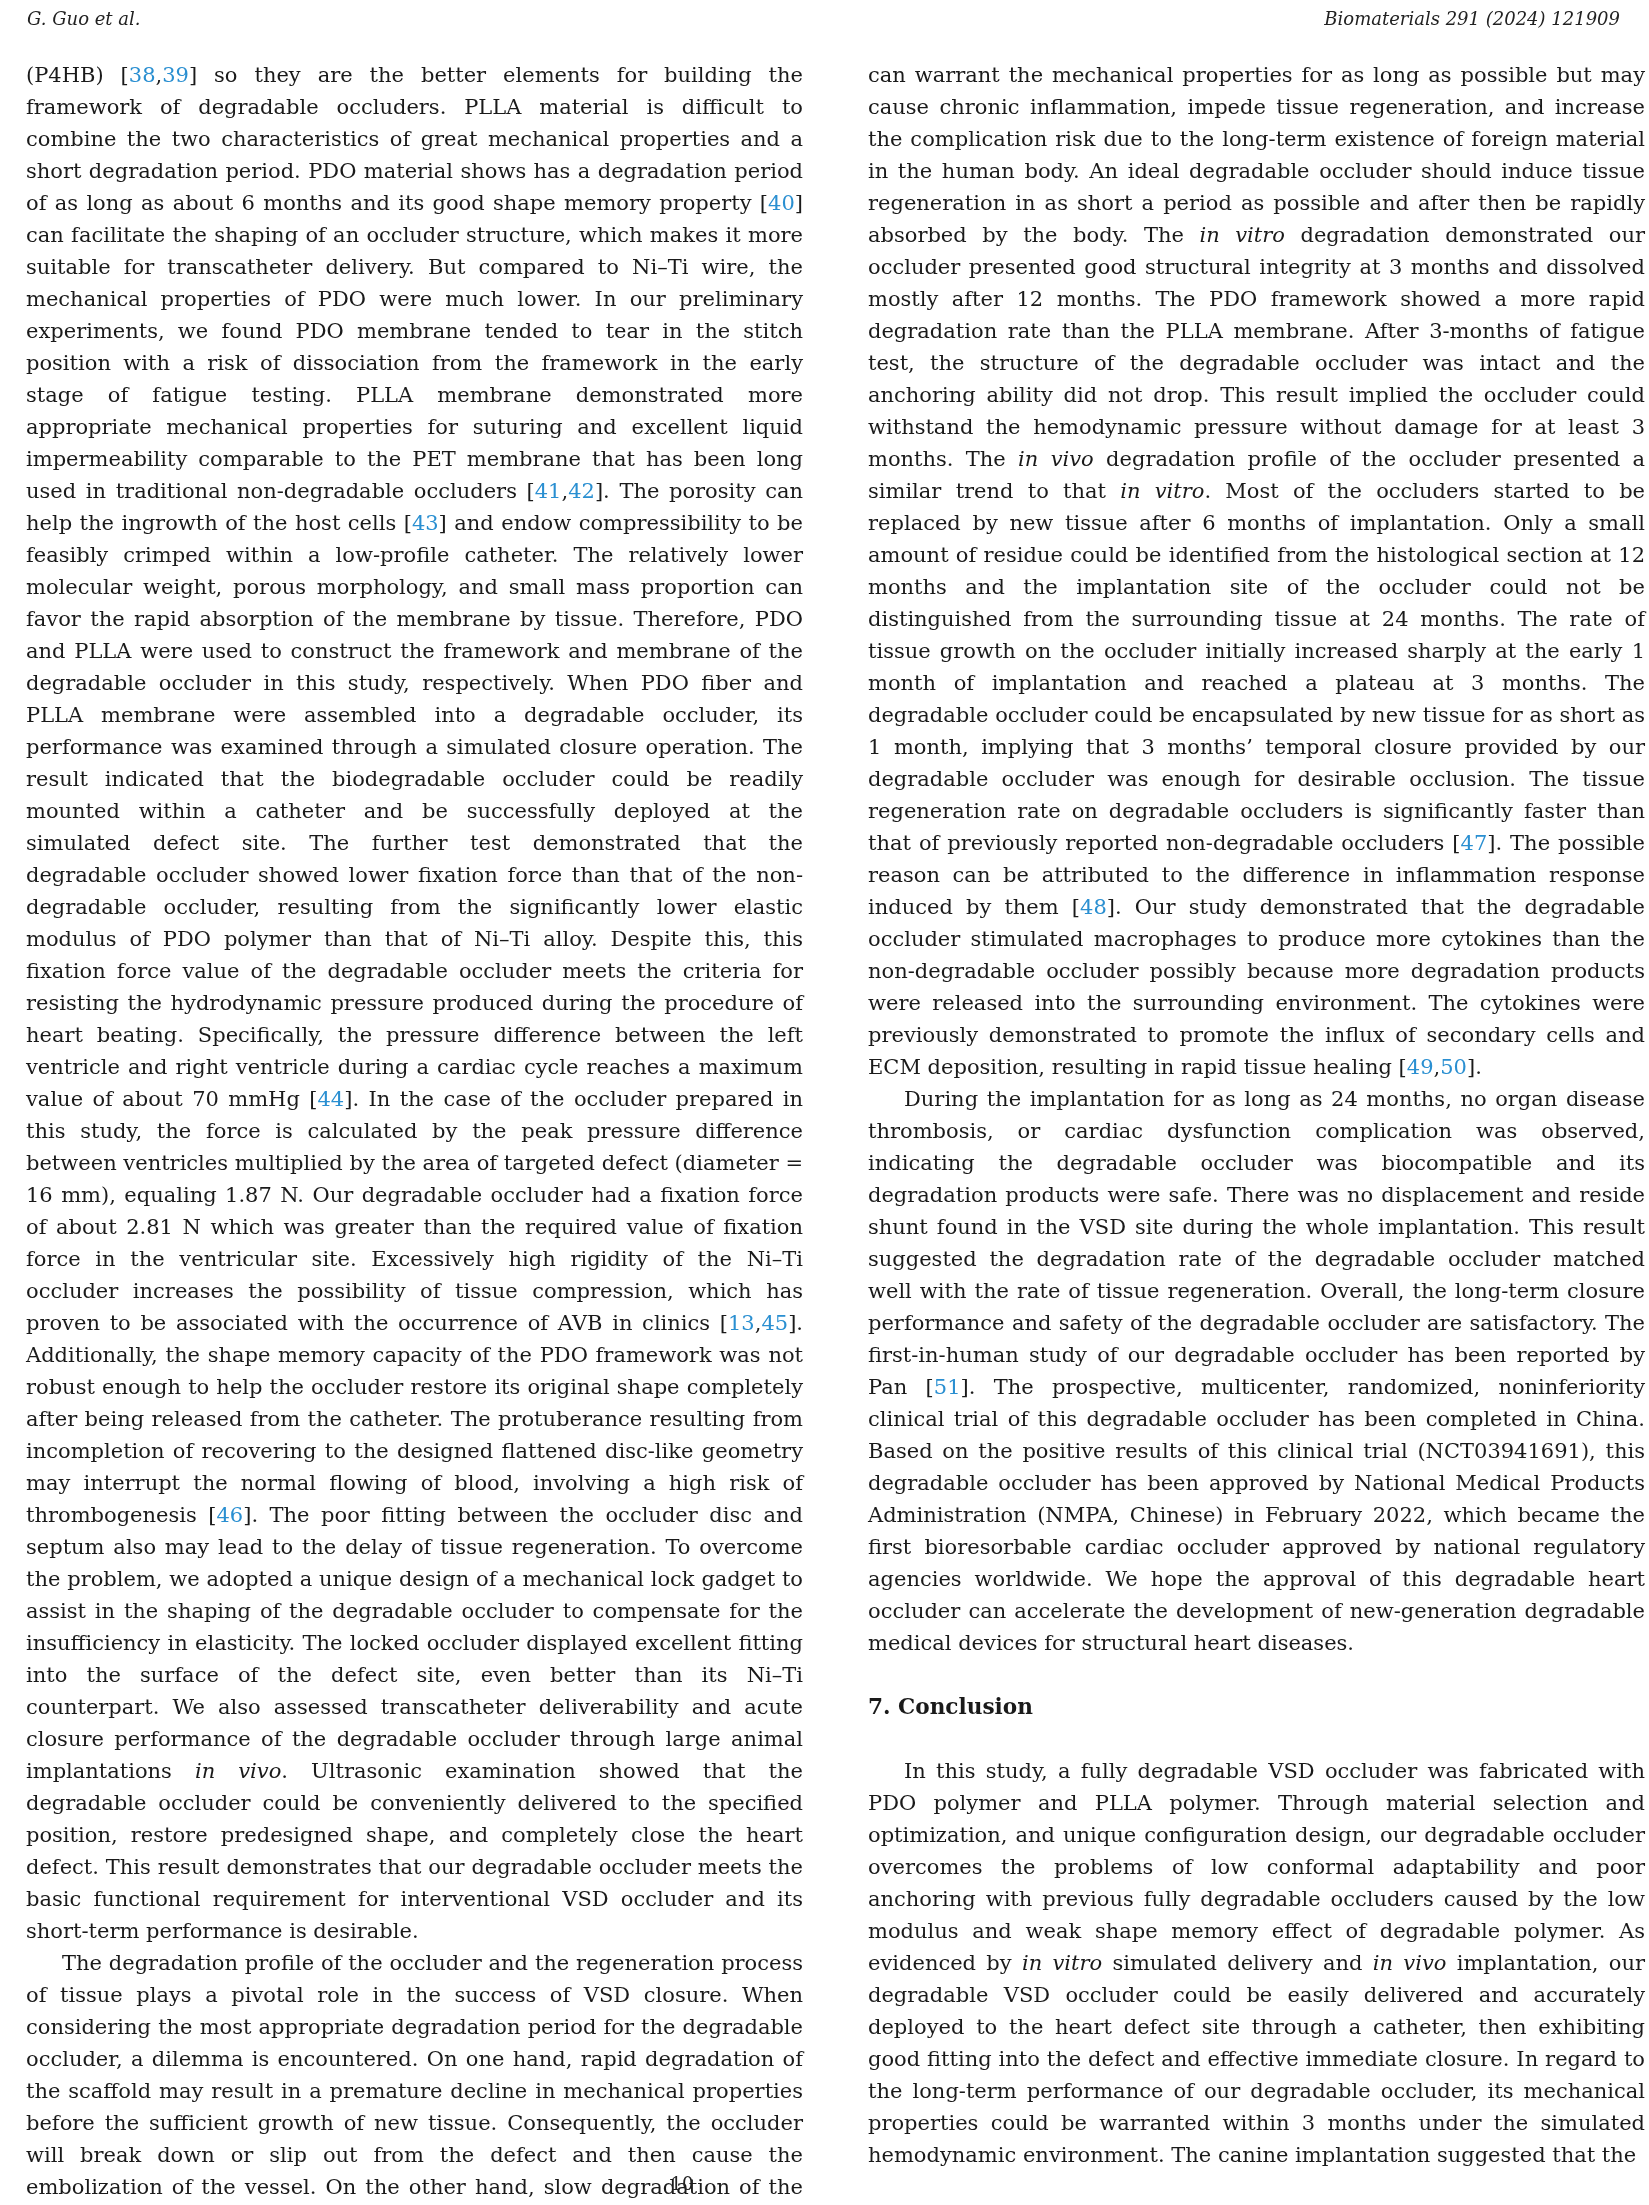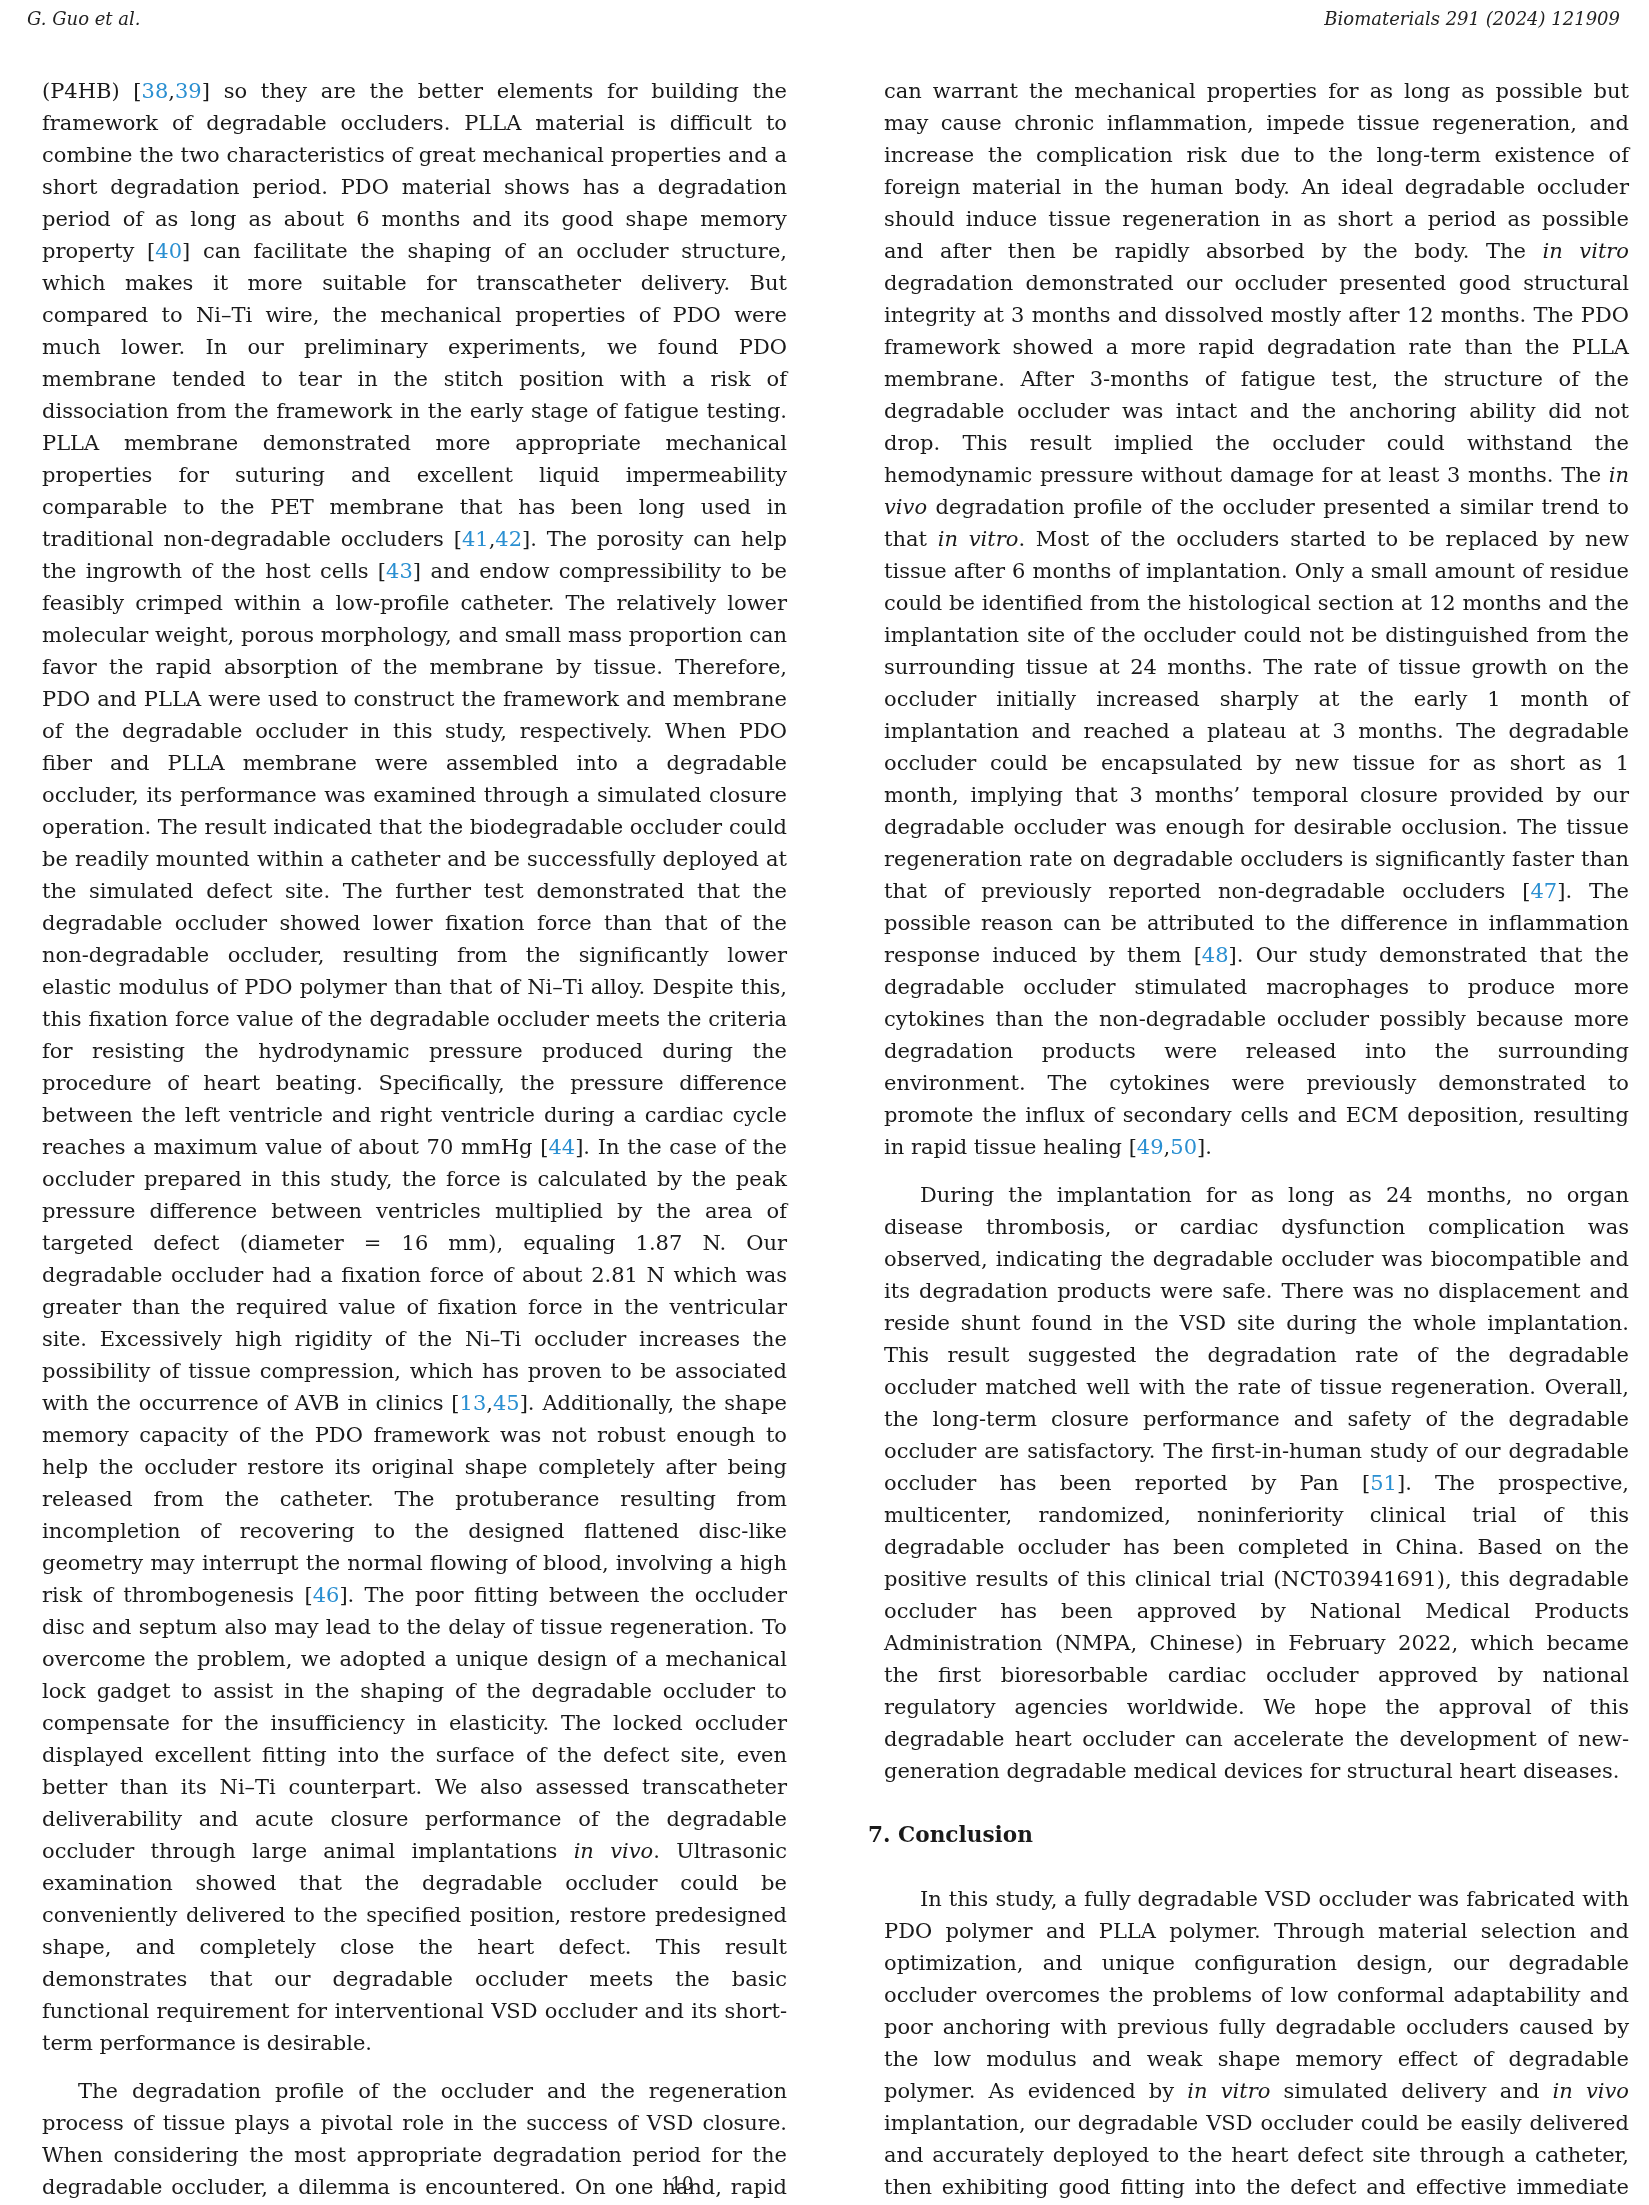--- a/index.html
+++ b/index.html
@@ -5,21 +5,21 @@
   html, body { margin:0; padding:0; background:#ffffff; }
   body { width:1649px; height:2205px; position:relative; overflow:hidden;
          font-family:"DejaVu Serif", "Liberation Serif", serif; color:#1a1a1a; }
   .running-head { position:absolute; top:8px; font-style:italic; font-size:18px; color:#222; }
   .rh-left { left:27px; }
   .rh-right { right:29px; }
   .col { position:absolute; top:59px; width:777px; font-size:21px; line-height:32px;
          text-align:justify; hyphens:auto; }
   .col-left { left:26px; }
   .col-right { left:868px; width:777px; }
-  .col p { margin:16px; }
+  .col p { margin:0; }
   .indent { text-indent:36px; }
   .ref { color:#2a8fd1; }
   .section-heading { font-weight:bold; font-size:21.6px; margin:32px 0 32px 0 !important; }
   .page-number { position:absolute; top:2173px; left:16px; width:1332px; text-align:center; font-size:18px; color:#222; }
 </style>
 </head>
 <body>
 
 <div class="running-head rh-left">G. Guo et al.</div>
 <div class="running-head rh-right">Biomaterials 291 (2024) 121909</div>

